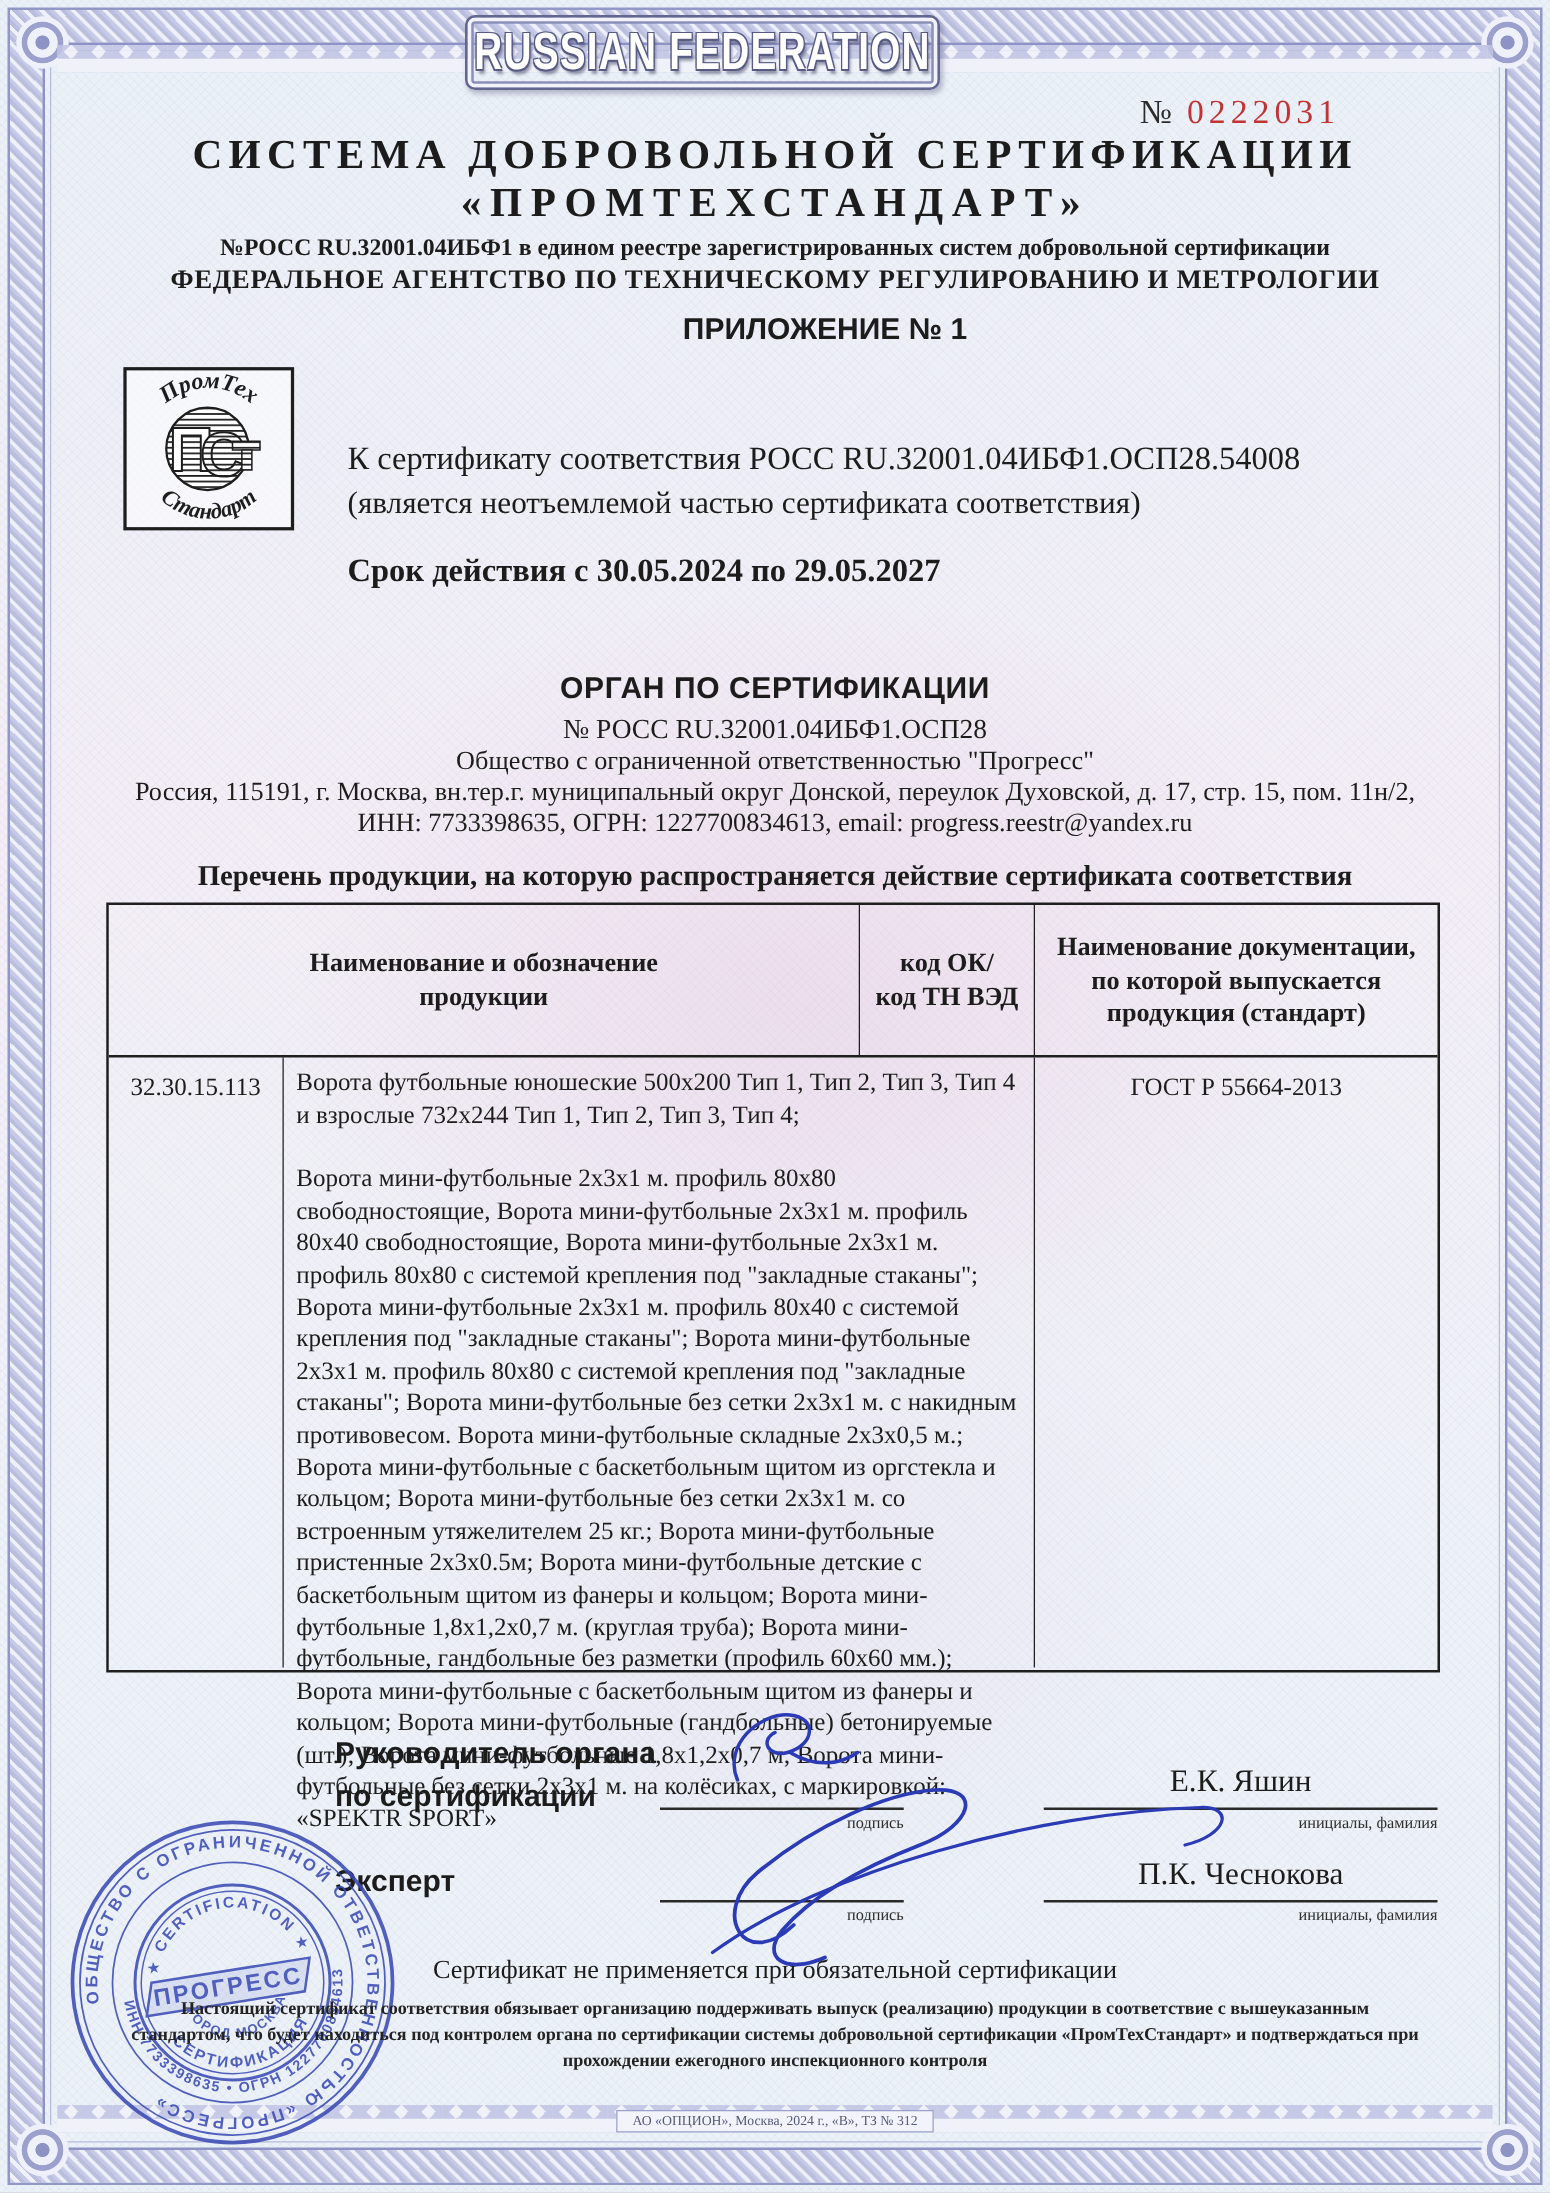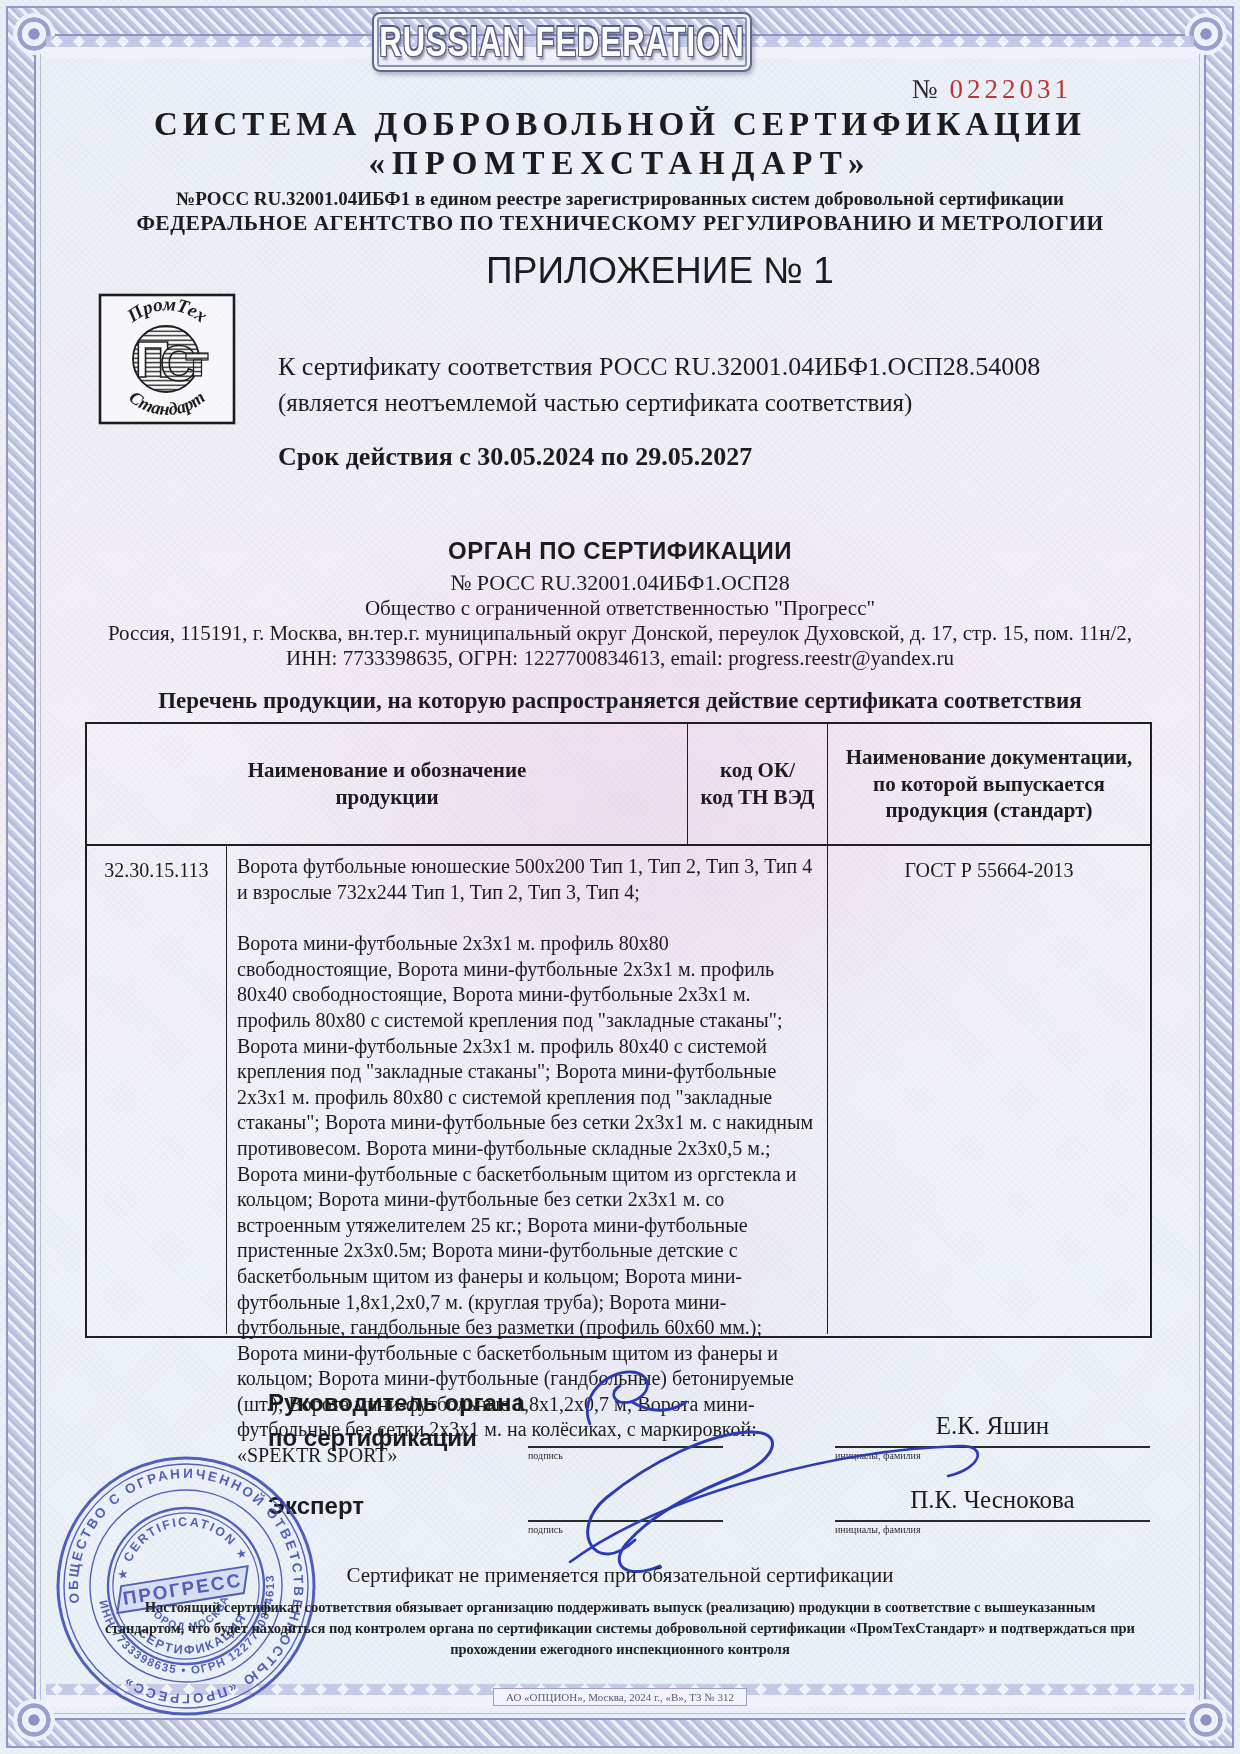--- a/index.html
+++ b/index.html
@@ -40,21 +40,21 @@
     text-shadow:-1px -1px 0 #585c84,1px -1px 0 #585c84,-1px 1px 0 #585c84,1px 1px 0 #585c84,2px 3px 2px rgba(60,60,90,.5);}
   .doc-number{position:absolute;top:74px;right:168px;font-size:27px;letter-spacing:2px;white-space:nowrap;}
   .doc-number .nsign{color:#2b2b2b;margin-right:10px;}
   .doc-number .digits{color:#c13434;letter-spacing:4px;}
   
   .t-center{left:48px;right:48px;text-align:center;}
   .sys1{top:106px;font-size:33px;font-weight:700;letter-spacing:5px;}
   .sys2{top:145px;font-size:33px;font-weight:700;letter-spacing:7px;}
   .registry{top:188px;font-size:19px;font-weight:700;}
   .agency{top:211px;font-size:21.5px;font-weight:700;letter-spacing:.5px;}
-  .appendix{top:250px;font-family:"Liberation Sans","DejaVu Sans",sans-serif;font-weight:400;font-size:37px;letter-spacing:0;transform:translateX(40px);}
+  .appendix{top:250px;font-family:"Liberation Sans","DejaVu Sans",sans-serif;font-weight:700;font-size:24px;letter-spacing:0;transform:translateX(40px);}
   .certref1{left:278px;top:352px;font-size:26px;}
   .certref2{left:278px;top:389px;font-size:25px;}
   .validity{left:278px;top:442px;font-size:26px;font-weight:600;}
   .org-title{top:537px;font-family:"Liberation Sans","DejaVu Sans",sans-serif;font-weight:800;font-size:24px;letter-spacing:.5px;}
   .org-number{top:570px;font-size:22px;}
   .org-company{top:596px;font-size:21px;}
   .org-address{top:621px;font-size:21px;}
   .org-req{top:646px;font-size:21px;}
   .products-heading{top:688px;font-size:23px;font-weight:700;}
   
@@ -71,21 +71,21 @@
   .name-cell p{margin:0 0 0 0;}
   .name-cell p + p{margin-top:26px;}
   
   .role1{left:268px;top:1386px;font-family:"Liberation Sans","DejaVu Sans",sans-serif;font-weight:800;font-size:24px;line-height:1.45;white-space:pre-line;}
   .role2{left:268px;top:1492px;font-family:"Liberation Sans","DejaVu Sans",sans-serif;font-weight:800;font-size:24px;}
   .sigline{position:absolute;border-bottom:2px solid #2a2a2a;}
   .sl1{left:528px;top:1400px;width:195px;height:46px;}
   .sl2{left:528px;top:1474px;width:195px;height:46px;}
   .nl1{left:835px;top:1400px;width:315px;height:46px;}
   .nl2{left:835px;top:1474px;width:315px;height:46px;}
-  .under-label{position:absolute;font-size:10px;color:#2e2e2e;text-align:left;}
+  .under-label{position:absolute;font-size:13px;color:#2e2e2e;text-align:right;}
   .name-text{position:absolute;font-size:25px;text-align:center;white-space:nowrap;}
   .cert-note{top:1563px;font-size:21px;font-weight:400;}
   .fine-print{top:1597px;left:105px;right:105px;text-align:center;font-size:14.5px;font-weight:700;line-height:1.45;color:#222;}
   .print-info{position:absolute;left:50%;transform:translateX(-50%);top:1688px;font-size:11px;padding:2px 12px;
     border:1px solid #9aa0c8;background:#f3f4fb;color:#555a77;z-index:6;white-space:nowrap;}
   .sig-ink{position:absolute;pointer-events:none;}
   .stamp-wrap{position:absolute;left:52px;top:1452px;width:268px;height:268px;transform:rotate(-9deg);opacity:.88;}
 </style>
 </head>
 <body>

